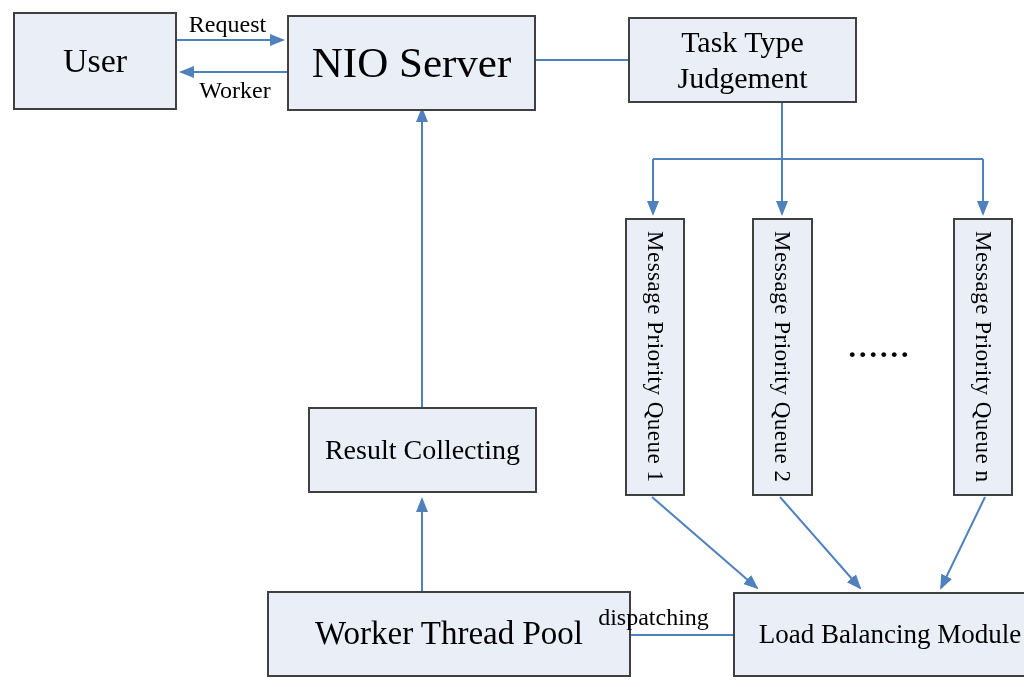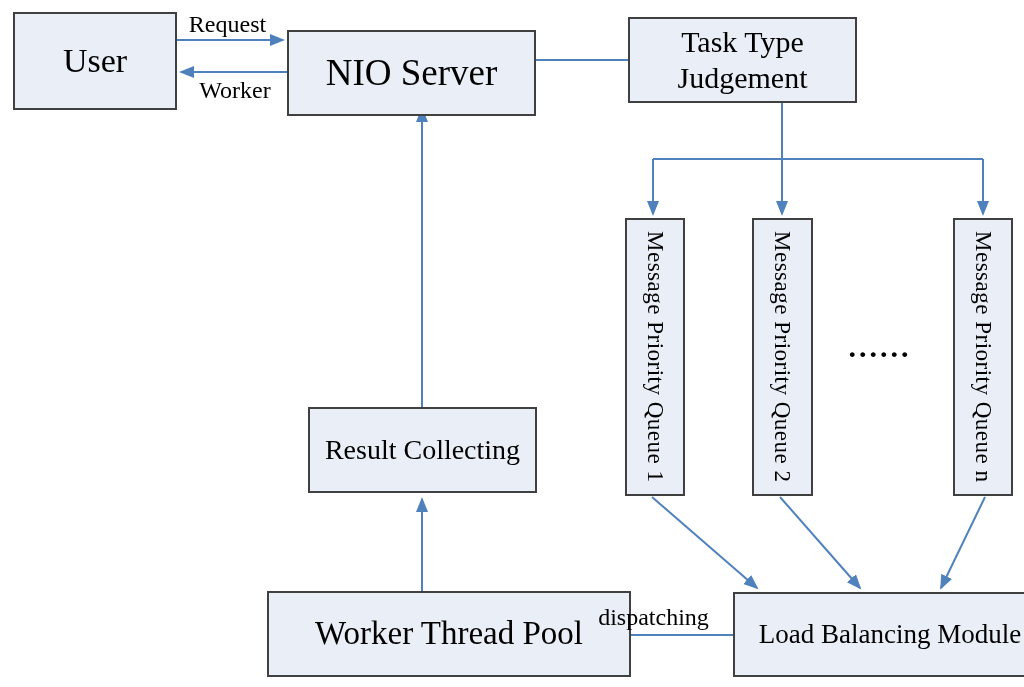--- a/index.html
+++ b/index.html
@@ -24,21 +24,21 @@
     position: absolute;
     background: var(--box-fill);
     border: 2px solid var(--box-border);
     display: flex;
     align-items: center;
     justify-content: center;
     text-align: center;
     line-height: 1.2;
   }
   .node-user        { left: 13px;  top: 12px;  width: 164px; height: 98px; font-size: 34px; }
-  .node-nio         { left: 287px; top: 30px;  width: 249px; height: 86px; font-size: 37px; }
+  .node-nio         { left: 287px; top: 15px;  width: 249px; height: 96px; font-size: 43px; }
   .node-task        { left: 628px; top: 17px;  width: 229px; height: 86px; font-size: 30px; padding: 0 28px; }
   .node-queue       { top: 218px; width: 60px; height: 278px; font-size: 23px; }
   .node-q1          { left: 625px; }
   .node-q2          { left: 752px; width: 61px; }
   .node-qn          { left: 953px; }
   .vert-label {
     writing-mode: vertical-rl;
     text-orientation: mixed;
     white-space: nowrap;
     letter-spacing: 0.5px;

